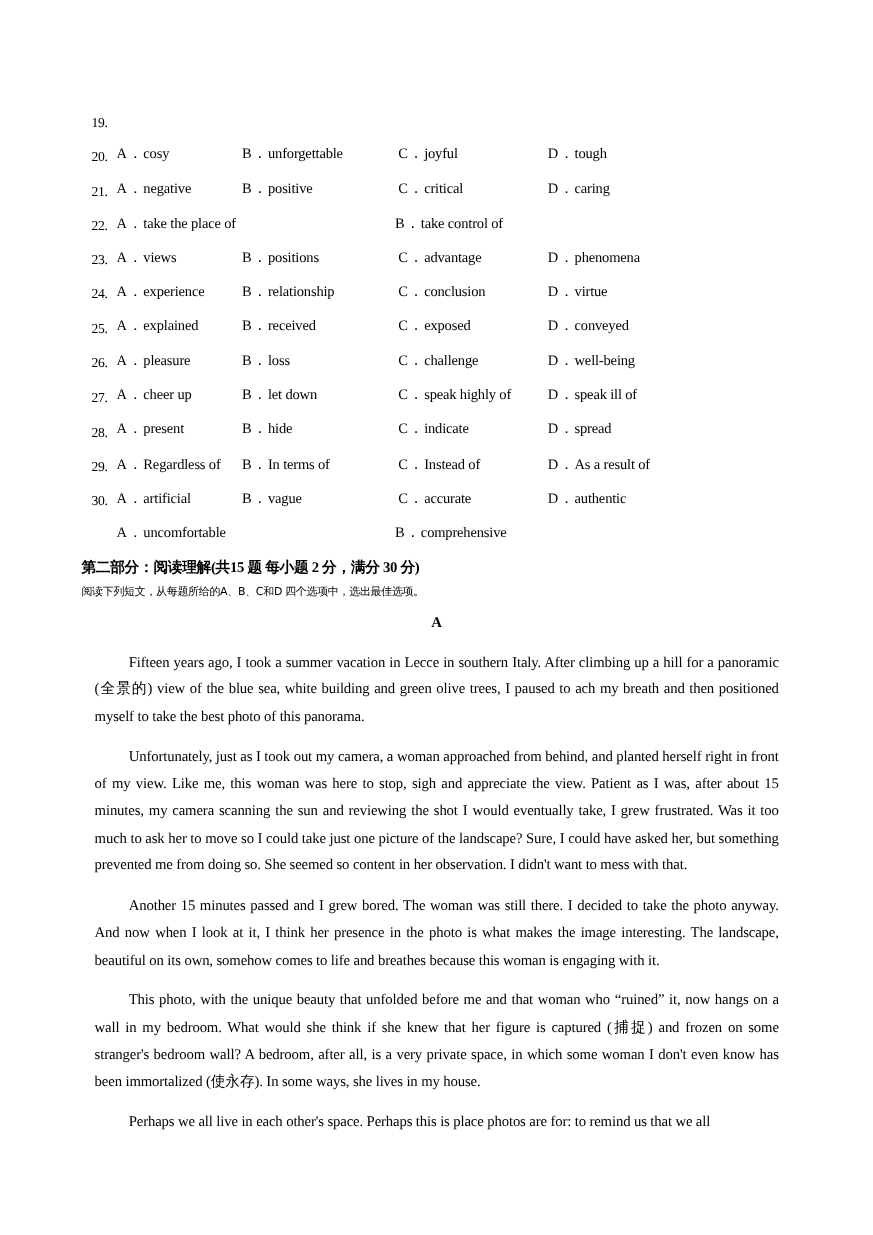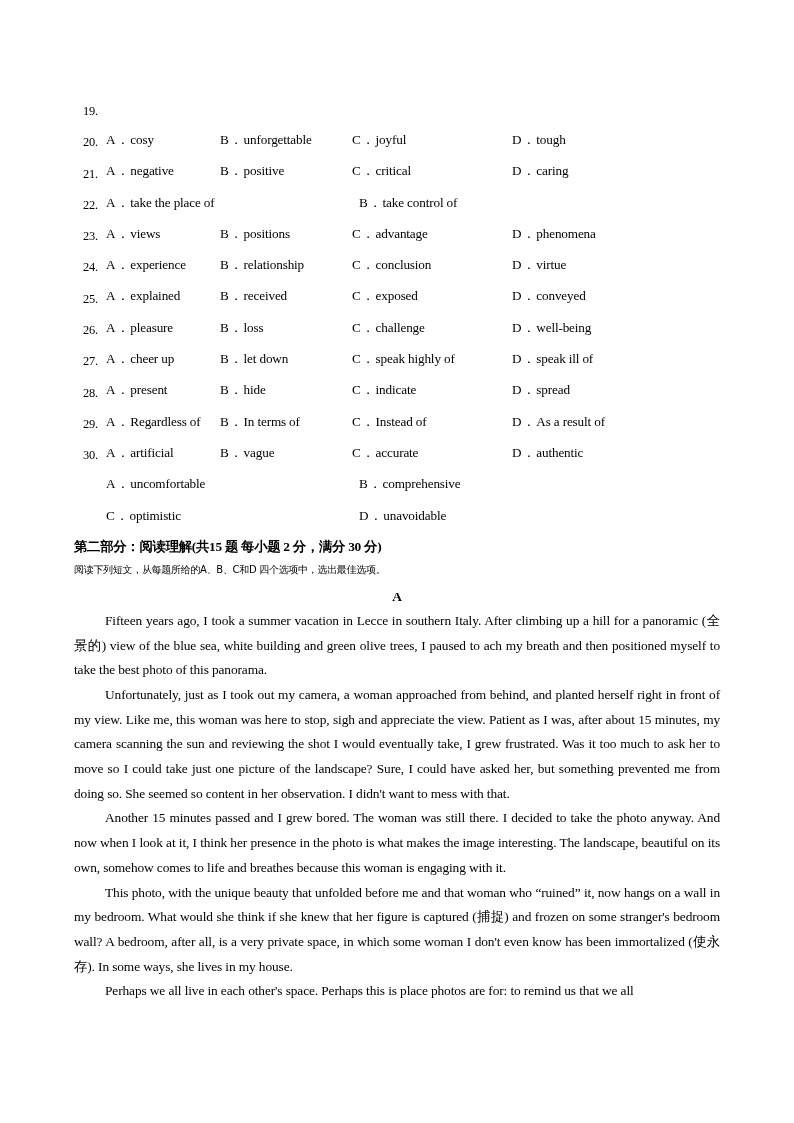--- a/index.html
+++ b/index.html
@@ -53,22 +53,22 @@
     top: 0;
     letter-spacing: -0.15px;
     margin-top: 28px;
   }
   .opt .lab {
     letter-spacing: 0.8px;
   }
   
   .c4 .oA { left: 32px; }
   .c4 .oB { left: 146px; }
-  .c4 .oC { left: 278px; }
-  .c4 .oD { left: 438px; }
+  .c4 .oC { left: 288px; }
+  .c4 .oD { left: 424px; }
   
   .c2 .oA { left: 32px; }
   .c2 .oB { left: 285px; }
   .c2 .oC { left: 32px; }
   .c2 .oD { left: 285px; }
 
   
   .section-head {
     margin-top: 33px;
     font-family: Liberation Serif, serif;
@@ -91,21 +91,21 @@
     font-size: 13.4px;
     line-height: 25px;
     margin-top: 2px;
   }
   .para {
     font-size: 13.4px;
     line-height: 24.7px;
     text-align: justify;
     text-justify: inter-word;
     text-indent: 31px;
-    margin: 0;
+    margin: 12px;
     letter-spacing: -0.12px;
   }
   .para.last {
     text-align: left;
   }
 </style>
 </head>
 <body>
 
 <div class="page">
@@ -199,24 +199,20 @@
         <span class="opt oC"><span class="lab">C．</span><span>accurate</span></span>
         <span class="opt oD"><span class="lab">D．</span><span>authentic</span></span>
       </div>
 
       <div class="q-row c2">
         <span class="q-num">30.</span>
         <span class="opt oA"><span class="lab">A．</span><span>uncomfortable</span></span>
         <span class="opt oB"><span class="lab">B．</span><span>comprehensive</span></span>
       </div>
 
-      <div class="q-row c2">
-        <span class="opt oC"><span class="lab">C．</span><span>optimistic</span></span>
-        <span class="opt oD"><span class="lab">D．</span><span>unavoidable</span></span>
-      </div>
 
     </div>
 
     <div class="section-head">第二部分：阅读理解(共15 题 每小题 2 分，满分 30 分)</div>
     <div class="section-sub">阅读下列短文，从每题所给的A、B、C和D 四个选项中，选出最佳选项。</div>
 
     <div class="passage-label">A</div>
 
     <p class="para">Fifteen years ago, I took a summer vacation in Lecce in southern Italy. After climbing up a hill for a panoramic (全景的) view of the blue sea, white building and green olive trees, I paused to ach my breath and then positioned myself to take the best photo of this panorama.</p>
     <p class="para">Unfortunately, just as I took out my camera, a woman approached from behind, and planted herself right in front of my view. Like me, this woman was here to stop, sigh and appreciate the view. Patient as I was, after about 15 minutes, my camera scanning the sun and reviewing the shot I would eventually take, I grew frustrated. Was it too much to ask her to move so I could take just one picture of the landscape? Sure, I could have asked her, but something prevented me from doing so. She seemed so content in her observation. I didn't want to mess with that.</p>

